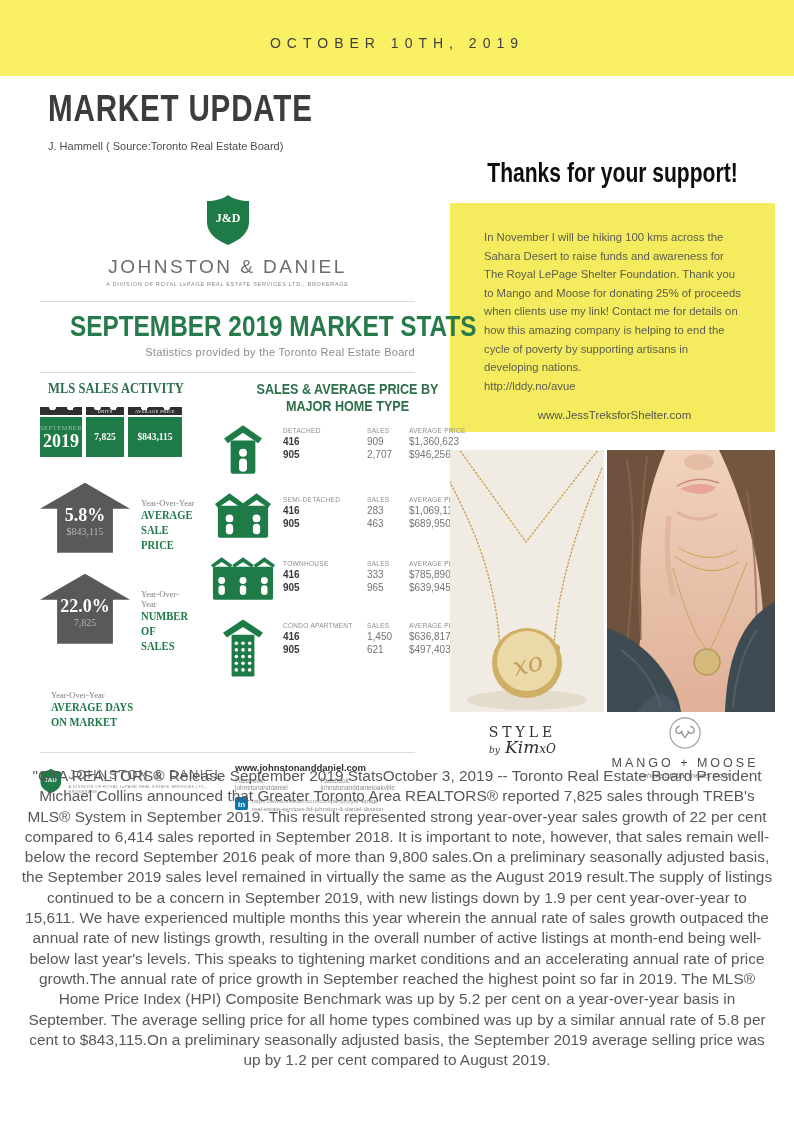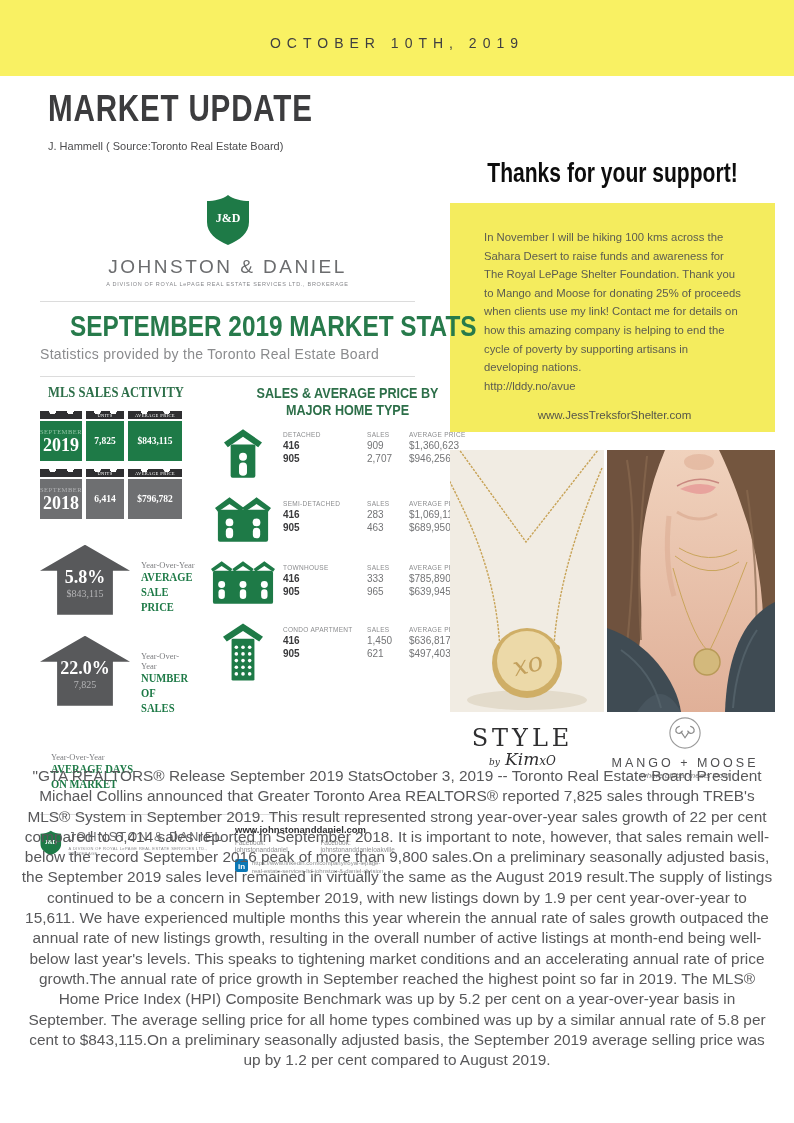--- a/index.html
+++ b/index.html
@@ -21,21 +21,21 @@
   .support-link { font-size:11.3px; line-height:15.6px; color:#5c5c50; cursor:pointer; }
   .support-site { margin-top:15px; text-align:center; font-size:11.5px; color:#55554a; cursor:pointer; }
 
   
   .infographic { position:absolute; left:40px; top:195px; width:375px; }
   .ig-brand { text-align:center; }
   .ig-brand-name { font-size:19px; letter-spacing:2.5px; color:#6b6c6e; margin-top:7px; font-weight:400; }
   .ig-brand-division { font-size:5.5px; letter-spacing:0.7px; color:#85868a; margin-top:3px; }
   .ig-hr { border:none; border-top:1px solid #dcdcdc; margin-top:14px; }
   .ig-title { margin-top:8px; text-align:center; font-size:29px; font-weight:700; color:#277a4b; transform:scaleX(0.84); transform-origin:center; white-space:nowrap; }
-  .ig-sub { text-align:left; font-size:14px; color:#8a8b8d; margin-top:3px; letter-spacing:0.3px; }
+  .ig-sub { text-align:right; font-size:11px; color:#8a8b8d; margin-top:3px; letter-spacing:0.3px; }
 
   .ig-cols { display:flex; margin-top:8px; }
   .col-left { width:152px; flex-shrink:0;font-family:Liberation Serif, serif; }
   .vdiv { width:1px; background:#d9d9d9; margin:0 10px 0 8px; }
   .col-right { flex:1; }
   .sec-heading { font-size:14px; font-weight:700; color:#2d6f49; transform:scaleX(0.90); transform-origin:center; text-align:center; line-height:1.2; margin-bottom:9px; white-space:pre-line; }
 
   
   .tk-row { display:grid; grid-template-columns:42px 38px 54px; gap:4px; margin-bottom:8px; }
   .tk-bar { height:8px; margin-bottom:2px; background-color:#2f2f31;
@@ -86,21 +86,21 @@
   .igf-fb span { cursor:pointer; }
   .igf-li { display:flex; margin-top:6px; align-items:flex-start; }
   .igf-li-url { font-size:6px; line-height:8px; color:#8b8c8e; margin-left:4px; white-space:pre-line; cursor:pointer; }
 
   
   .photos { position:absolute; left:450px; top:450px; width:325px; height:262px; display:flex; gap:3px; }
 
   
   .partners { position:absolute; left:450px; top:716px; width:325px; display:flex; }
   .style-logo { width:145px; text-align:center; padding-top:8px; font-family:"DejaVu Serif", serif; color:#2f2f31; }
-  .style-word { font-size:24px; letter-spacing:4px; }
+  .style-word { font-size:14px; letter-spacing:4px; }
   .style-line2 { margin-top:-3px; font-style:italic; }
   .style-by { font-size:9px; }
   .style-name { font-size:17px; }
   .style-suffix { font-size:12px; }
   .mango-logo { flex:1; text-align:center; }
   .mango-name { font-size:12.5px; letter-spacing:3px; color:#4f4f51; margin-top:2px; font-weight:500; }
   .mango-tag { font-size:8px; font-style:italic; color:#7c7c7e; margin-top:1px; }
 
   
   .article { position:absolute; left:20px; right:20px; top:766px; }
@@ -161,41 +161,20 @@
               </div>
           </div>
           <div class="tk-cell">
             <div class="tk-bar">AVERAGE PRICE</div>
             <div class="tk-box">
                 <div class="tk-val">$843,115</div>
               </div>
           </div>
         </div>
 
-        <div class="tk-row tk-gray">
-          <div class="tk-cell">
-            <div class="tk-bar"></div>
-            <div class="tk-box">
-              <div class="tk-month">SEPTEMBER</div>
-              <div class="tk-year">2018</div>
-            </div>
-          </div>
-          <div class="tk-cell">
-            <div class="tk-bar">UNITS</div>
-            <div class="tk-box">
-                <div class="tk-val">6,414</div>
-              </div>
-          </div>
-          <div class="tk-cell">
-            <div class="tk-bar">AVERAGE PRICE</div>
-            <div class="tk-box">
-                <div class="tk-val">$796,782</div>
-              </div>
-          </div>
-        </div>
 
         <div class="ind-list">
           <div class="ind-row">
             <div class="ind-arrow up">
               <div class="ind-txt">
                 <div class="ind-pct">5.8%</div>
                 <div class="ind-val">$843,115</div>
               </div>
             </div>
             <div class="ind-side">

